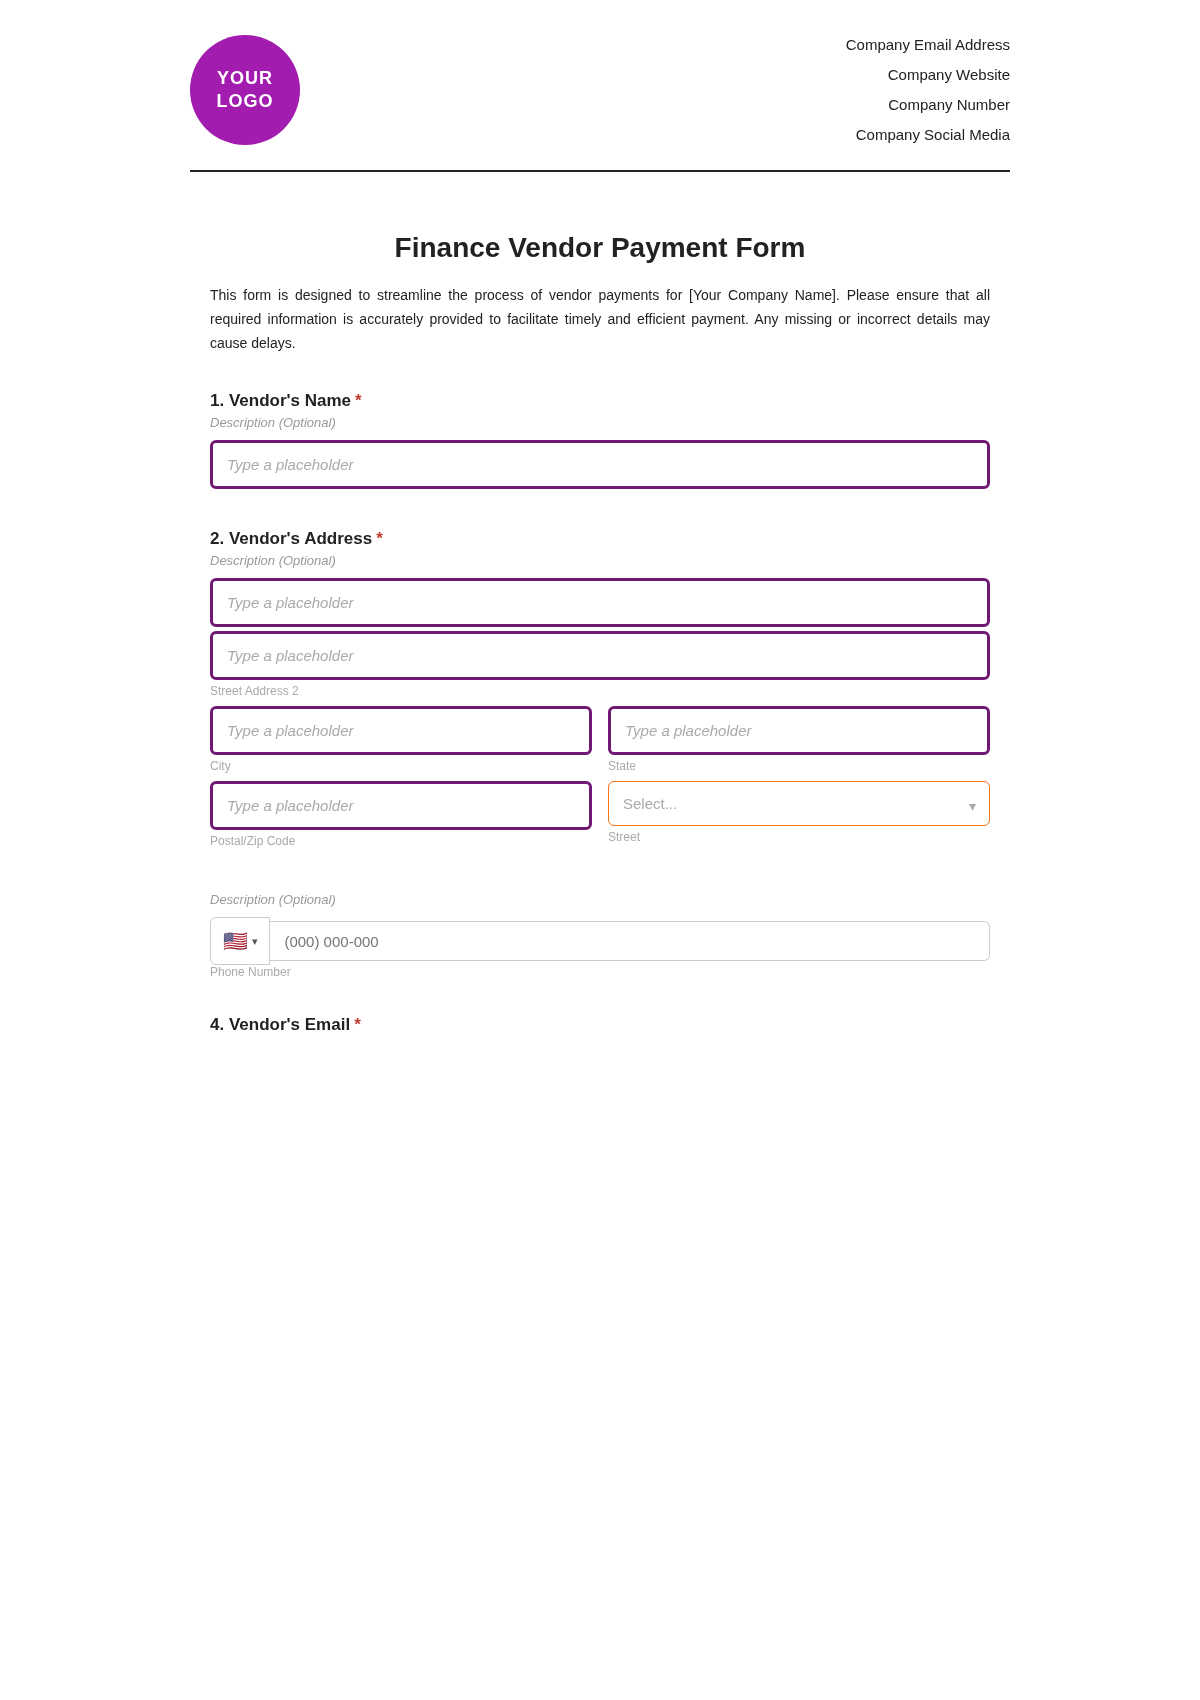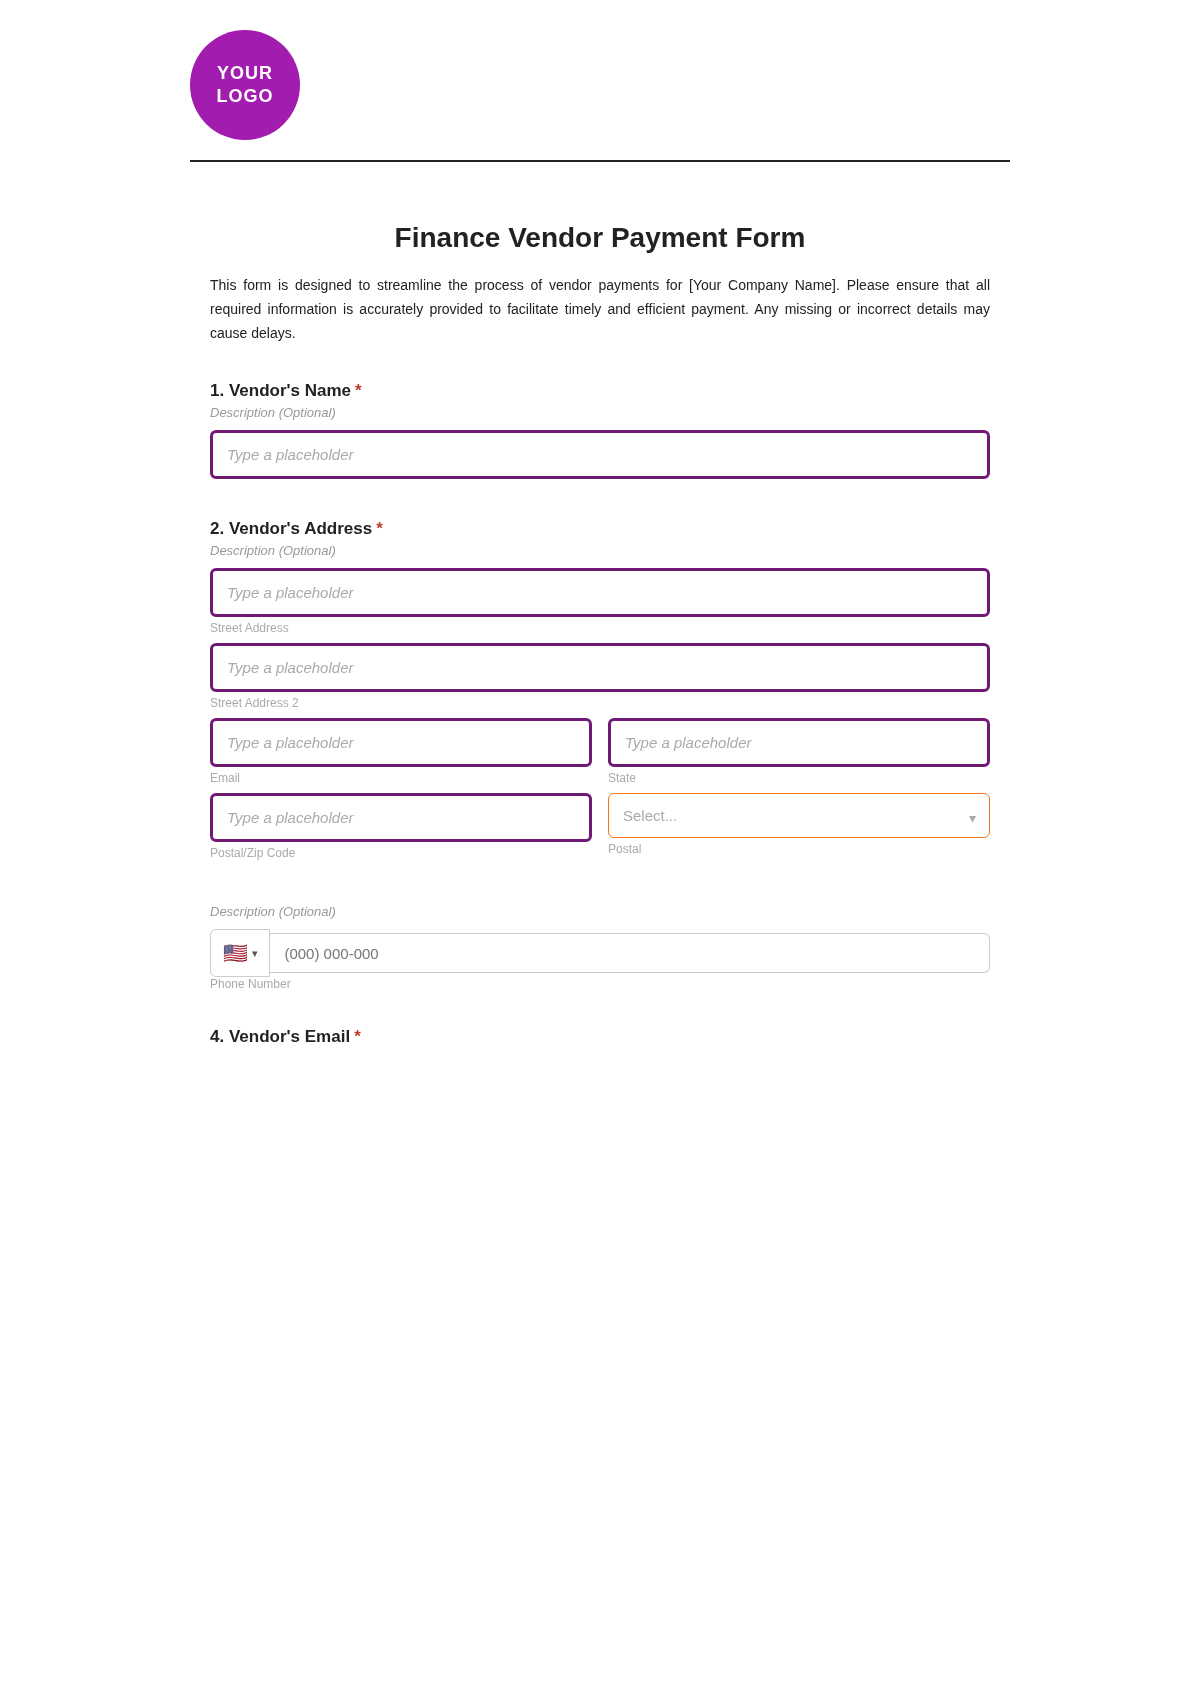--- a/index.html
+++ b/index.html
@@ -175,20 +175,26 @@
     }
   </style>
 </head>
 <body>
 
 <div class="header">
   <div class="logo-circle">
     <span>YOUR</span>
     <span>LOGO</span>
   </div>
+  <div class="company-info">
+    <div>Company Email Address</div>
+    <div>Company Website</div>
+    <div>Company Number</div>
+    <div>Company Social Media</div>
+  </div>
 </div>
 
 <hr class="divider">
 
 <div class="main">
   <h1 class="form-title">Finance Vendor Payment Form</h1>
   <p class="form-desc">This form is designed to streamline the process of vendor payments for [Your Company Name]. Please ensure that all required information is accurately provided to facilitate timely and efficient payment. Any missing or incorrect details may cause delays.</p>
 
   <div class="section">
     <div class="section-title">
@@ -199,31 +205,30 @@
   </div>
 
   <div class="section">
     <div class="section-title">
       <span>2</span>. <span>Vendor's Address</span><span class="required-star">*</span>
     </div>
     <div class="section-desc">Description (Optional)</div>
 
     
     <input class="input-field" type="text" placeholder="Type a placeholder" style="">
-    <span class="field-label">Street Address</span>
 
     
     <input class="input-field" type="text" placeholder="Type a placeholder" style="">
     <span class="field-label">Street Address 2</span>
 
     
     <div class="row-2">
       <div class="col">
         <input class="input-field" type="text" placeholder="Type a placeholder" style="margin-bottom: 4px;">
-        <span class="field-label">Email</span>
+        <span class="field-label">City</span>
       </div>
       <div class="col">
         <input class="input-field" type="text" placeholder="Type a placeholder" style="margin-bottom: 4px;">
         <span class="field-label">State</span>
       </div>
     </div>
 
     
     <div class="row-2">
       <div class="col">
@@ -233,21 +238,21 @@
       <div class="col">
         <div class="select-wrapper">
           <select class="select-field">
             <option value="" disabled="" selected="">Select...</option>
             <option>United States</option>
             <option>United Kingdom</option>
             <option>Canada</option>
             <option>Australia</option>
           </select>
         </div>
-        <span class="field-label">Postal</span>
+        <span class="field-label">Street</span>
       </div>
     </div>
   </div>
 
   <div class="section">
     <div class="section-desc">Description (Optional)</div>
     <div class="phone-row">
       <button class="flag-btn">
         <span>🇺🇸</span>
         <span class="chevron">▾</span>

